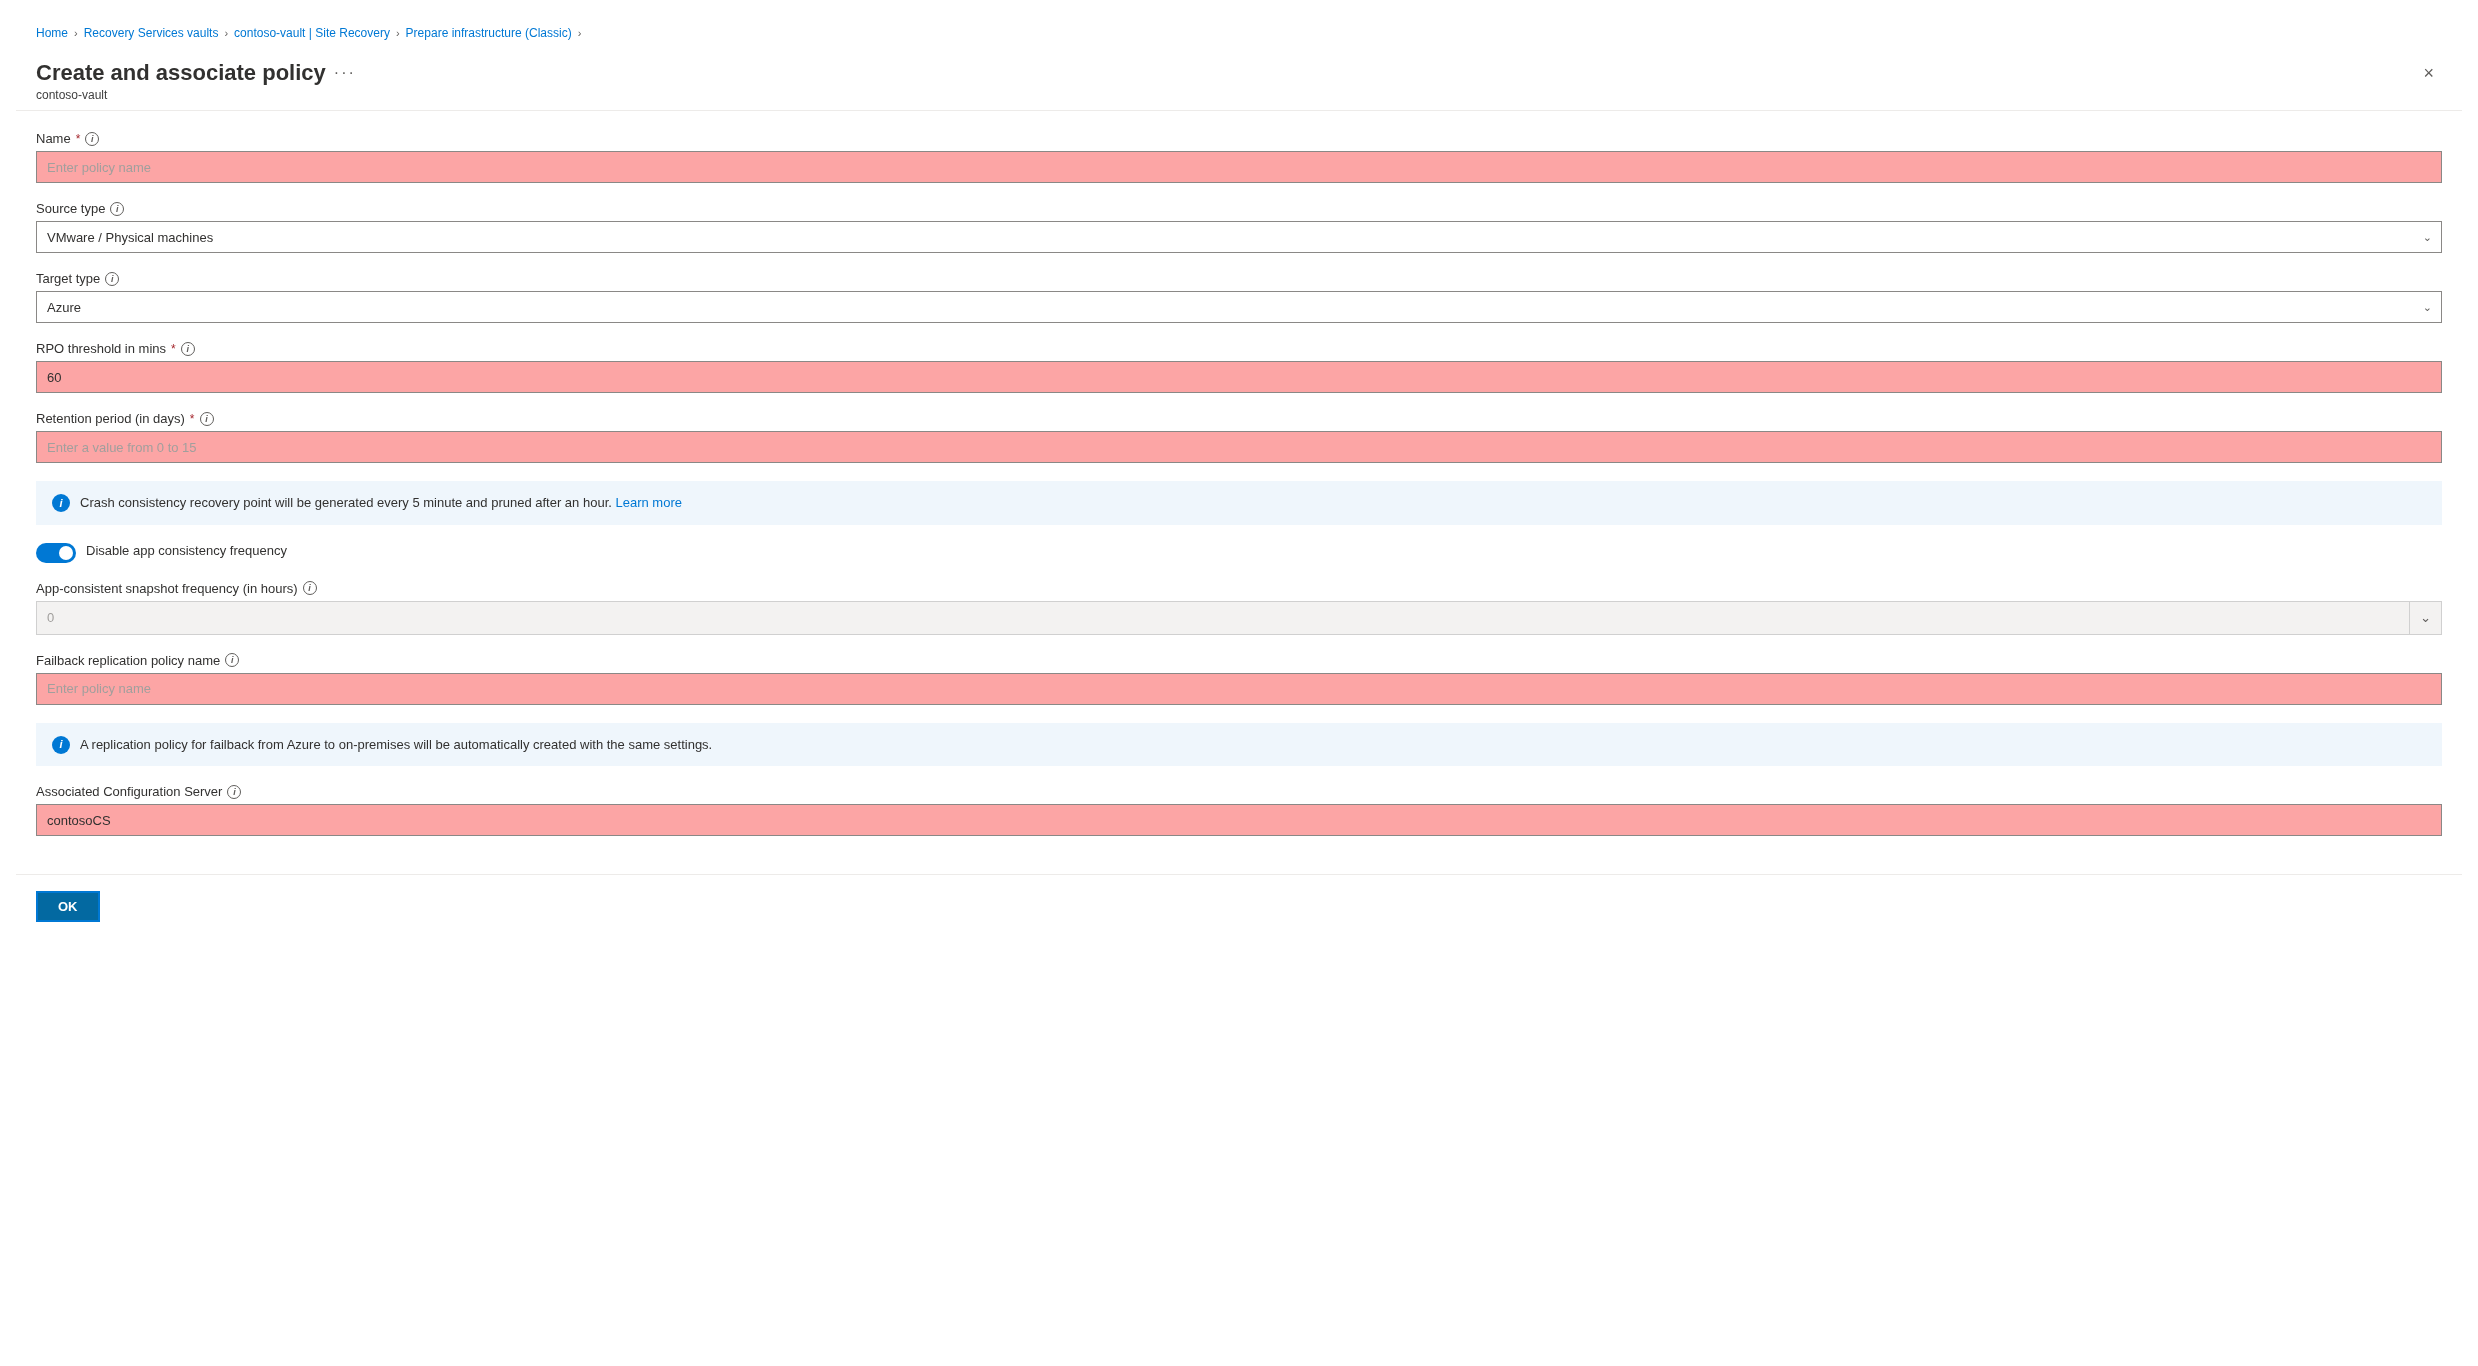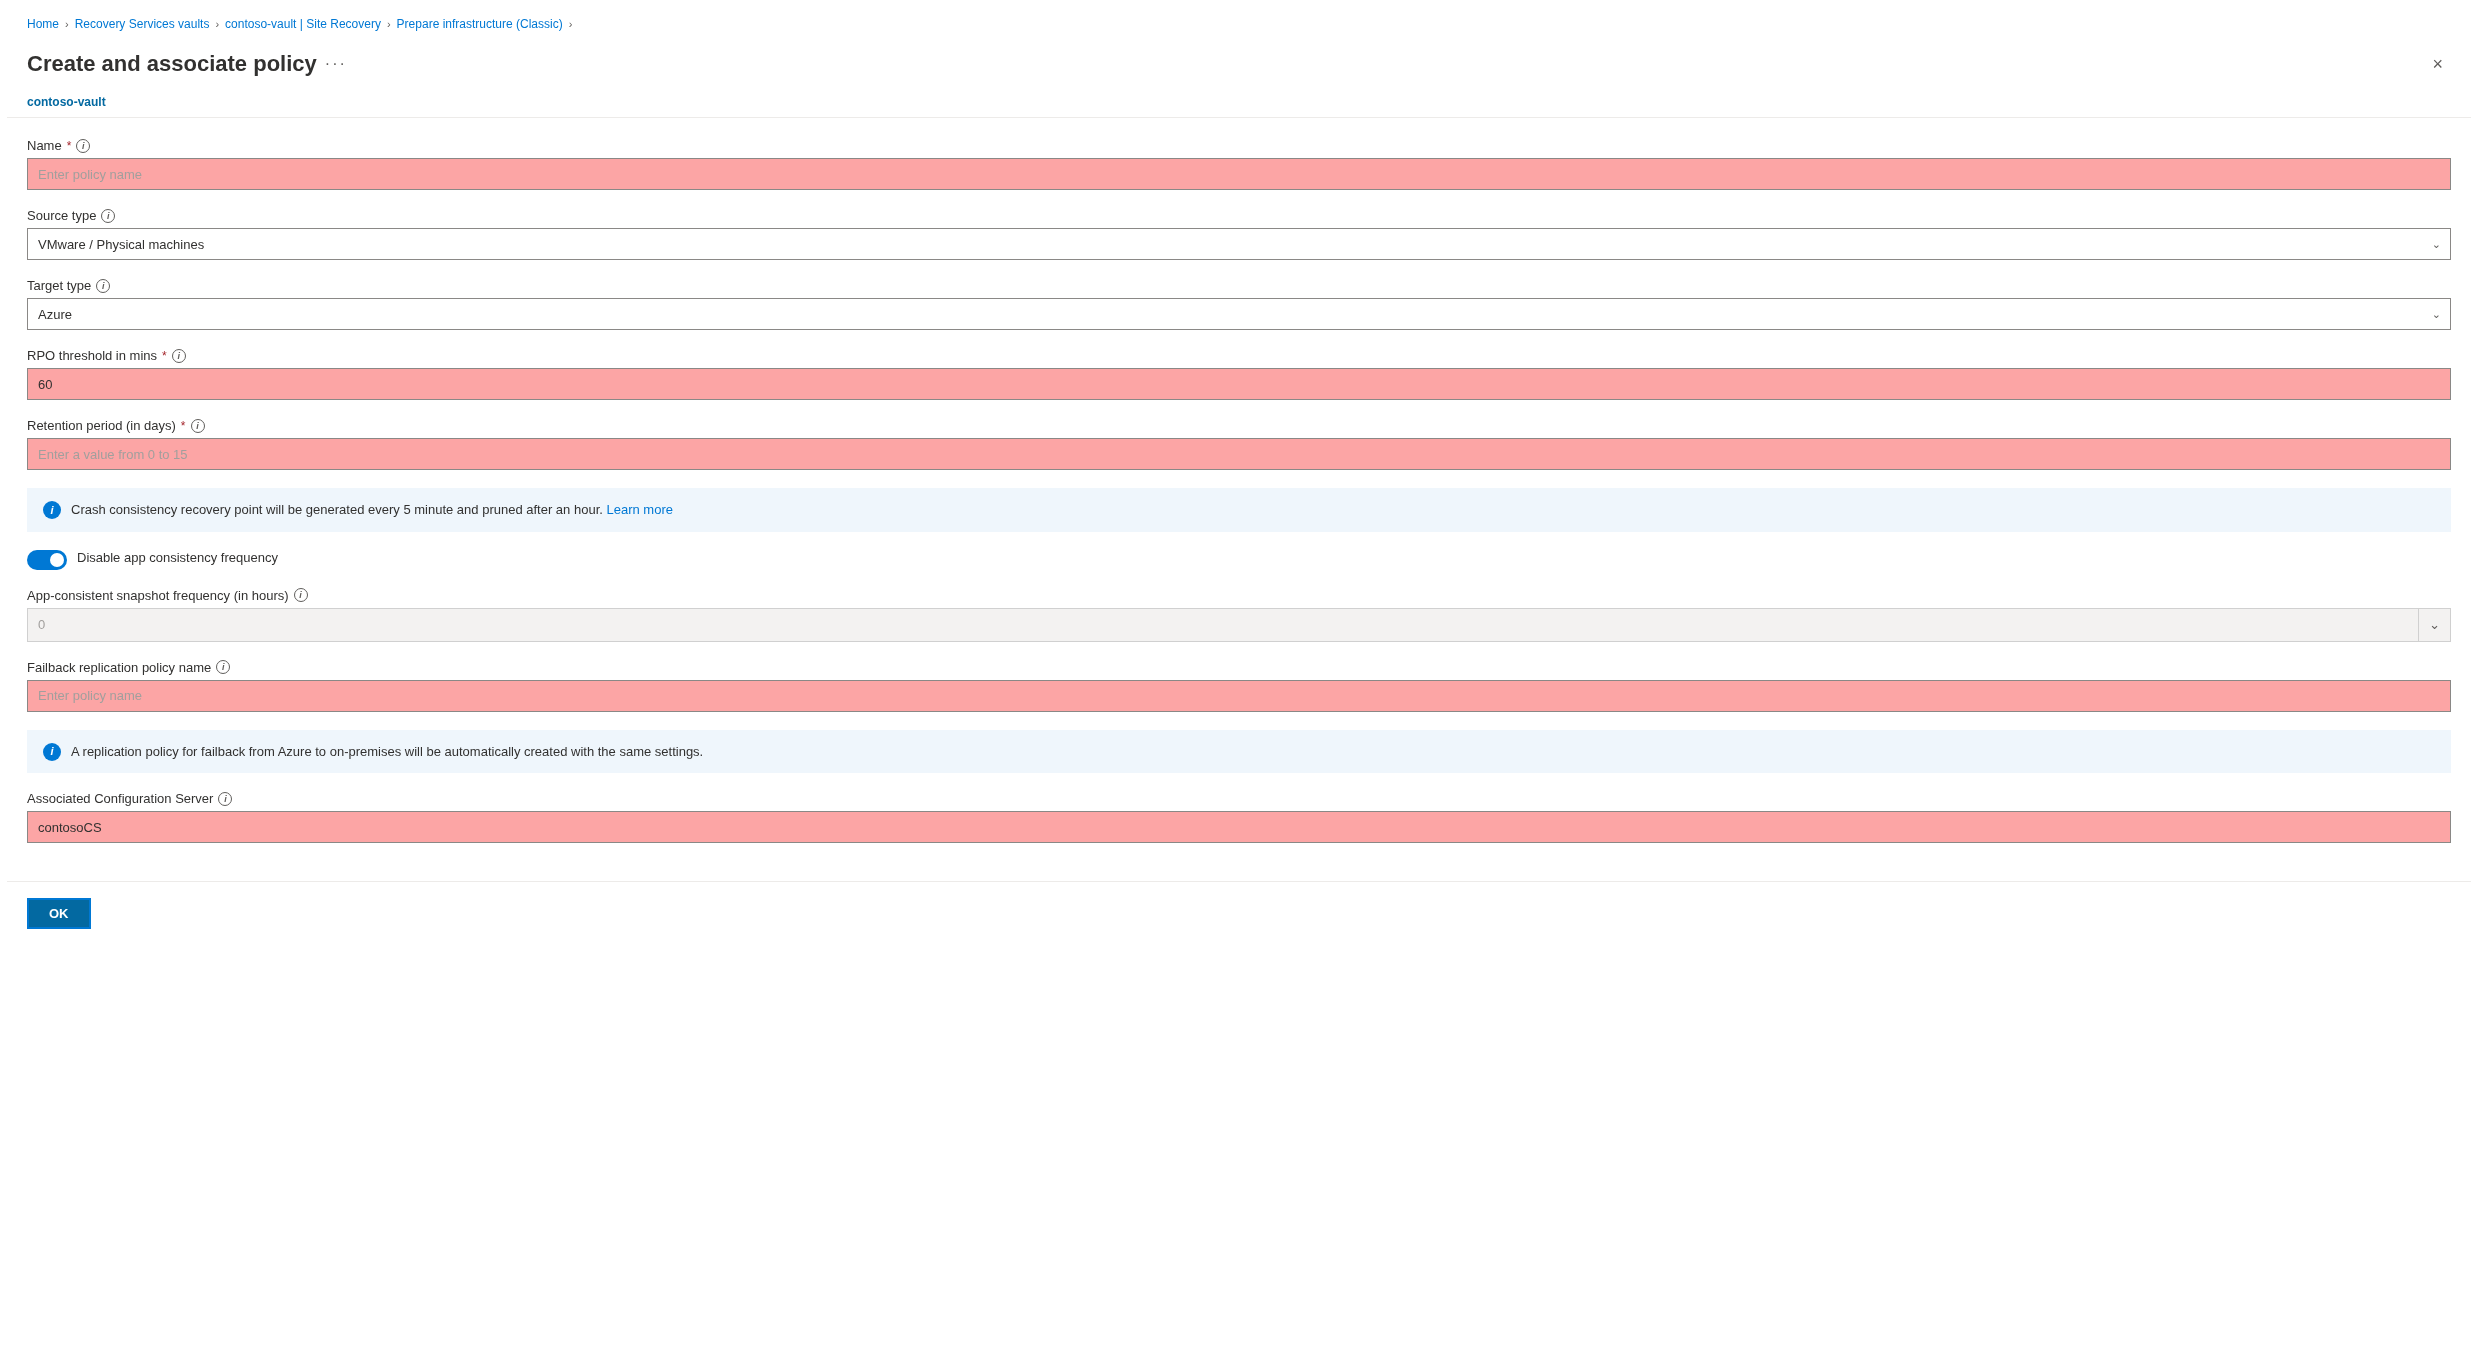--- a/index.html
+++ b/index.html
@@ -5,21 +5,21 @@
     * { box-sizing: border-box; margin: 0; padding: 0; }
     body {
       font-family: 'Segoe UI', Arial, sans-serif;
       font-size: 13px;
       background: #f3f2f1;
       color: #323130;
     }
     .page-container {
       background: #ffffff;
       min-height: 100vh;
-      padding: 7px;
+      padding: 16px;
     }
     .breadcrumb {
       display: flex;
       align-items: center;
       padding: 10px 20px 8px 20px;
       font-size: 12px;
       color: #0078d4;
       gap: 4px;
       border-bottom: none;
     }
@@ -55,23 +55,22 @@
       color: #323130;
     }
     .panel-ellipsis {
       font-size: 16px;
       color: #605e5c;
       cursor: pointer;
       letter-spacing: 2px;
     }
     .panel-subtitle {
       font-size: 12px;
-      color: #0369a1;
-      margin-top: 18px;
-      font-weight: bold;
+      color: #404040;
+      margin-top: 2px;
     }
     .close-btn {
       background: none;
       border: none;
       cursor: pointer;
       font-size: 18px;
       color: #605e5c;
       padding: 4px 8px;
       line-height: 1;
     }

